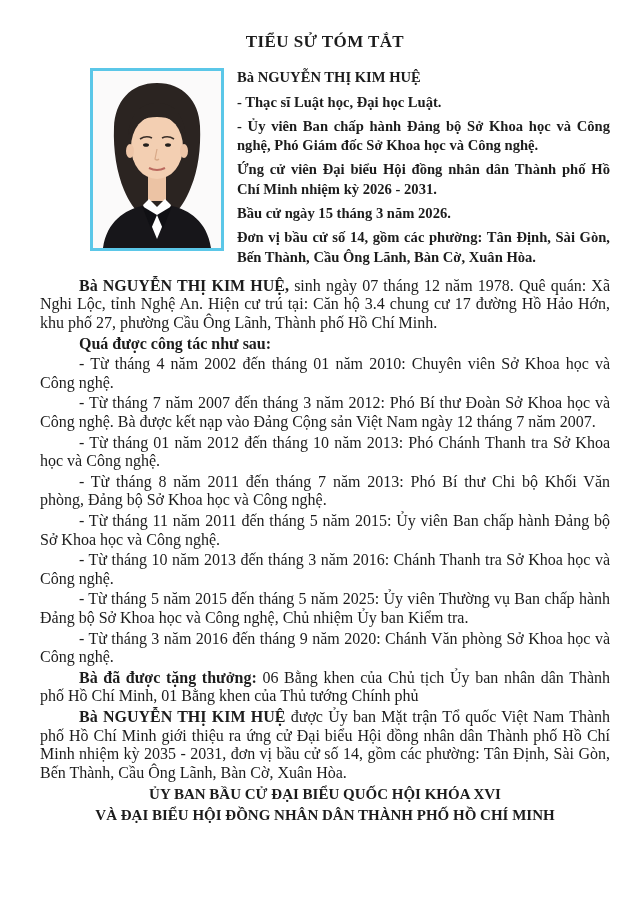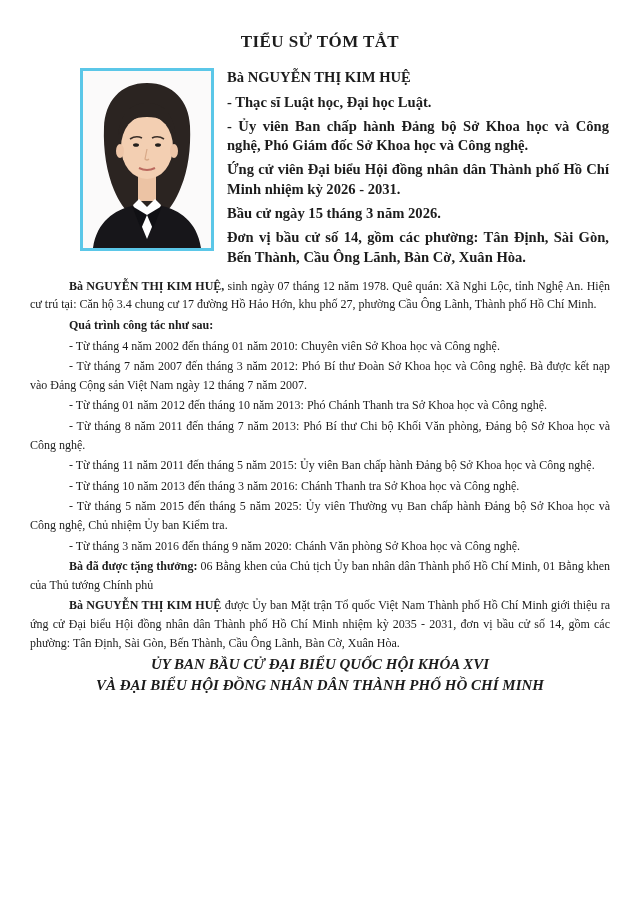--- a/index.html
+++ b/index.html
@@ -3,53 +3,53 @@
 <meta charset="utf-8">
 <style>
   html, body { margin: 0; padding: 0; }
   body {
     width: 640px; height: 905px;
     background: #ffffff;
     font-family: "Liberation Serif", "DejaVu Serif", serif;
     color: #1c1c1c;
     overflow: hidden;
   }
-  .page { padding: 32px 30px 0 30px; box-sizing: border-box; width: 640px; height: 905px; }
+  .page { padding: 32px 30px 0 40px; box-sizing: border-box; width: 640px; height: 905px; }
 
   .title {
     font-size: 17px; font-weight: bold; text-align: center;
     letter-spacing: 0.4px; margin: 0 0 16px 0;
   }
 
   .header { display: flex; margin-left: 50px; margin-bottom: 5px; }
   .photo-frame {
     flex: none; width: 128px; height: 177px;
     border: 3px solid #5bc7e8; background: #fbfafa; overflow: hidden;
   }
   .photo-frame svg { display: block; }
 
   .header-text {
     margin-left: 13px; width: 382px;
     font-weight: bold; font-size: 14.6px; line-height: 19.6px;
   }
   .header-text p { margin: 0 0 4.5px 0; text-align: justify; }
   .header-text p.hname { text-align: left; margin-bottom: 5px; }
 
-  .body-text { font-size: 12px; line-height: 18.6px; }
+  .body-text { font-size: 16px; line-height: 18.6px; }
   .body-text p {
     margin: 0 0 2px 0; text-align: justify; text-indent: 39px;
   }
   .body-text p.heading { text-align: left; font-weight: bold; }
   .b { font-weight: bold; }
 
   .footer {
     text-align: center; font-weight: bold;
     font-size: 15px; line-height: 20.5px; margin-top: 1px;
   }
-  .footer p { margin: 0; font-style: italic; }
+  .footer p { margin: 0; }
 </style>
 </head>
 <body>
 
 <div class="page">
 
   <h1 class="title">TIỂU SỬ TÓM TẮT</h1>
 
   <div class="header">
     <div class="photo-frame">
@@ -91,21 +91,21 @@
       <p>- Ủy viên Ban chấp hành Đảng bộ Sở Khoa học và Công nghệ, Phó Giám đốc Sở Khoa học và Công nghệ.</p>
       <p>Ứng cử viên Đại biểu Hội đồng nhân dân Thành phố Hồ Chí Minh nhiệm kỳ 2026 - 2031.</p>
       <p>Bầu cử ngày 15 tháng 3 năm 2026.</p>
       <p>Đơn vị bầu cử số 14, gồm các phường: Tân Định, Sài Gòn, Bến Thành, Cầu Ông Lãnh, Bàn Cờ, Xuân Hòa.</p>
     </div>
   </div>
 
   <div class="body-text">
     <p><span class="b">Bà NGUYỄN THỊ KIM HUỆ,</span><span> sinh ngày 07 tháng 12 năm 1978. Quê quán: Xã Nghi Lộc, tỉnh Nghệ An. Hiện cư trú tại: Căn hộ 3.4 chung cư 17 đường Hồ Hảo Hớn, khu phố 27, phường Cầu Ông Lãnh, Thành phố Hồ Chí Minh.</span></p>
 
-    <p class="heading">Quá trình công tác như sau:</p>
+    <p class="heading">Quá được công tác như sau:</p>
 
     <p>- Từ tháng 4 năm 2002 đến tháng 01 năm 2010: Chuyên viên Sở Khoa học và Công nghệ.</p>
     <p>- Từ tháng 7 năm 2007 đến tháng 3 năm 2012: Phó Bí thư Đoàn Sở Khoa học và Công nghệ. Bà được kết nạp vào Đảng Cộng sản Việt Nam ngày 12 tháng 7 năm 2007.</p>
     <p>- Từ tháng 01 năm 2012 đến tháng 10 năm 2013: Phó Chánh Thanh tra Sở Khoa học và Công nghệ.</p>
     <p>- Từ tháng 8 năm 2011 đến tháng 7 năm 2013: Phó Bí thư Chi bộ Khối Văn phòng, Đảng bộ Sở Khoa học và Công nghệ.</p>
     <p>- Từ tháng 11 năm 2011 đến tháng 5 năm 2015: Ủy viên Ban chấp hành Đảng bộ Sở Khoa học và Công nghệ.</p>
     <p>- Từ tháng 10 năm 2013 đến tháng 3 năm 2016: Chánh Thanh tra Sở Khoa học và Công nghệ.</p>
     <p>- Từ tháng 5 năm 2015 đến tháng 5 năm 2025: Ủy viên Thường vụ Ban chấp hành Đảng bộ Sở Khoa học và Công nghệ, Chủ nhiệm Ủy ban Kiểm tra.</p>
     <p>- Từ tháng 3 năm 2016 đến tháng 9 năm 2020: Chánh Văn phòng Sở Khoa học và Công nghệ.</p>
 

